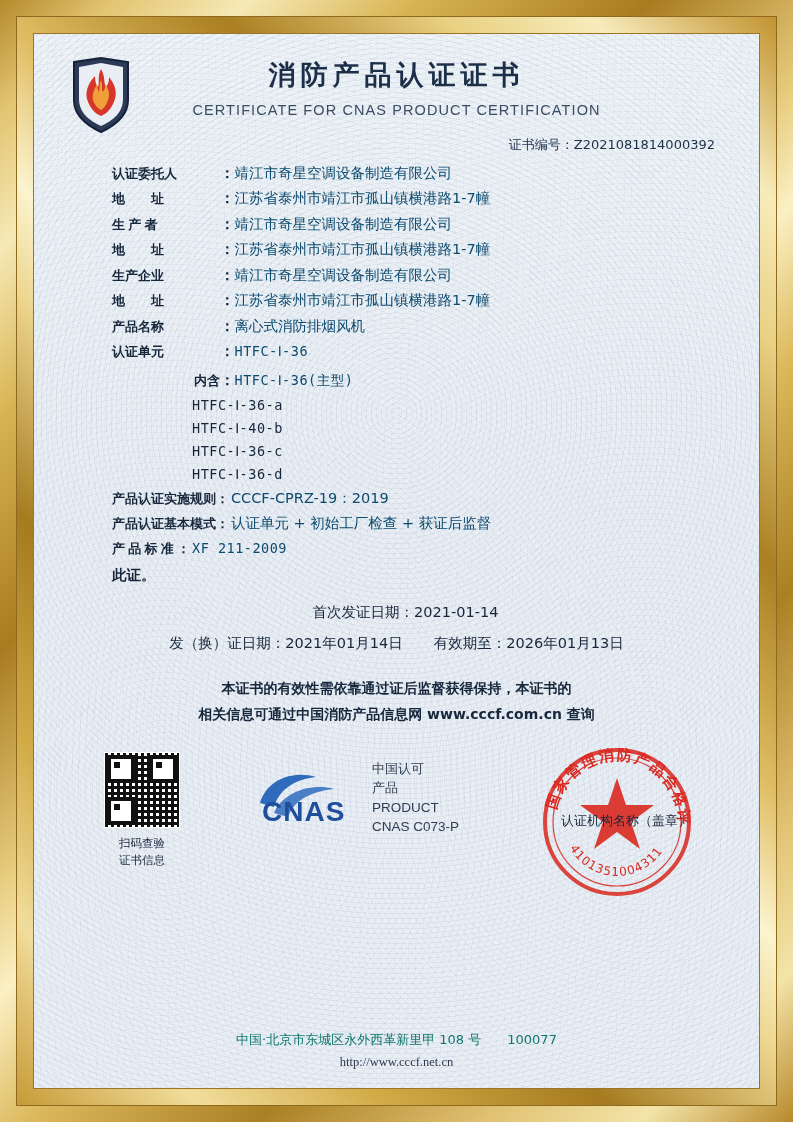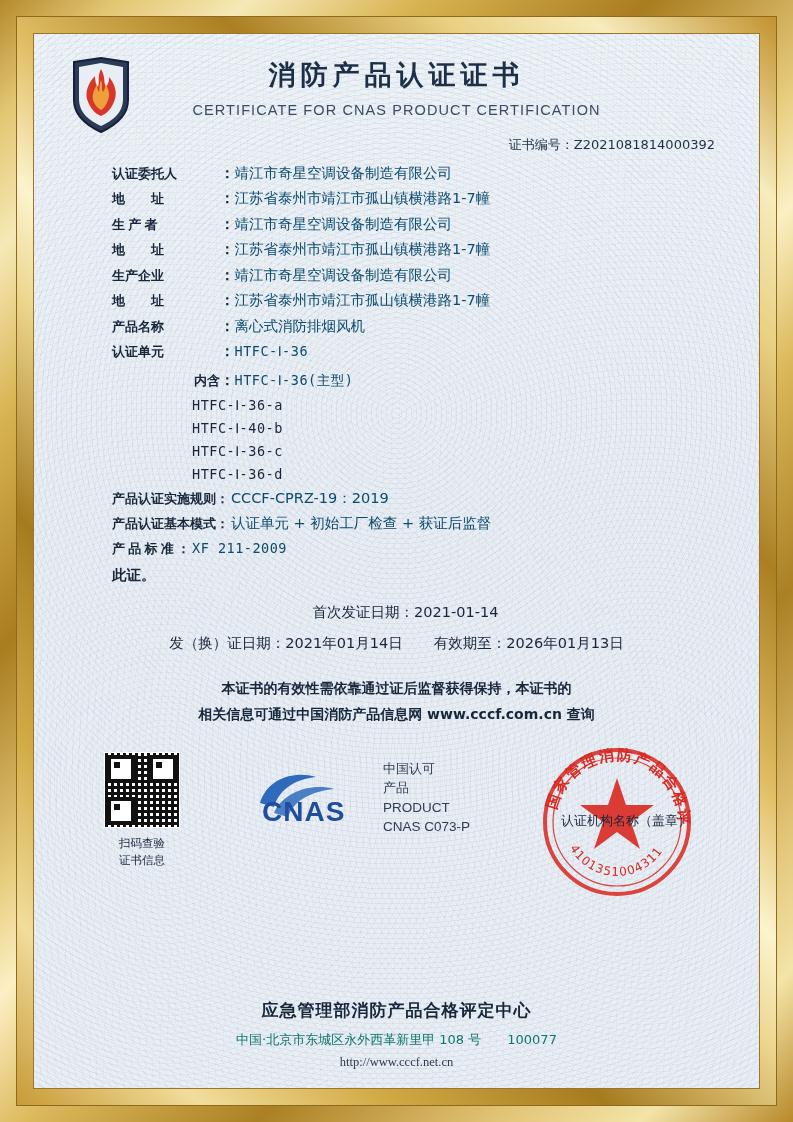--- a/index.html
+++ b/index.html
@@ -264,21 +264,21 @@
     top: 14px;
     display: flex;
     align-items: center;
   }
   .cnas-logo {
     width: 118px;
     height: 58px;
     position: relative;
   }
   .cnas-text {
-    margin-left: 11px;
+    margin-left: 0;
     font-family: "Liberation Sans", sans-serif;
     font-size: 13.5px;
     color: #2e3d52;
     line-height: 1.45;
   }
   .cnas-text .cn {
     font-family: "DejaVu Sans", "Liberation Sans", sans-serif;
     font-size: 13px;
   }
 
@@ -497,21 +497,20 @@
                 <textPath href="#sealTop" startOffset="6%">国家管理消防产品合格评定</textPath>
               </text>
               <text fill="#d9281f" font-family="DejaVu Sans, sans-serif" font-size="12" letter-spacing="1">
                 <textPath href="#sealBot" startOffset="16%">4101351004311</textPath>
               </text>
             </svg>
           </div>
         </div>
 
         <div class="footer">
-          <div class="org">应急管理部消防产品合格评定中心</div>
           <div class="addr">
             <span>中国·北京市东城区永外西革新里甲 108 号</span><span class="zip">100077</span>
           </div>
           <div class="url">http://www.cccf.net.cn</div>
         </div>
 
       </div>
     </div>
   </div>
 </div>

